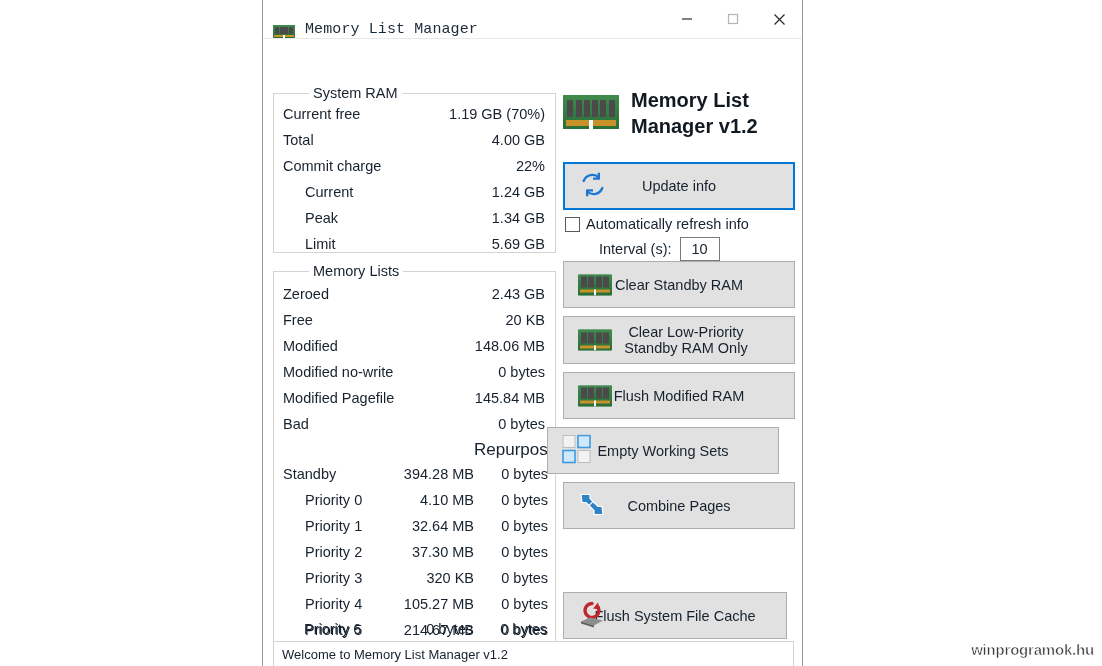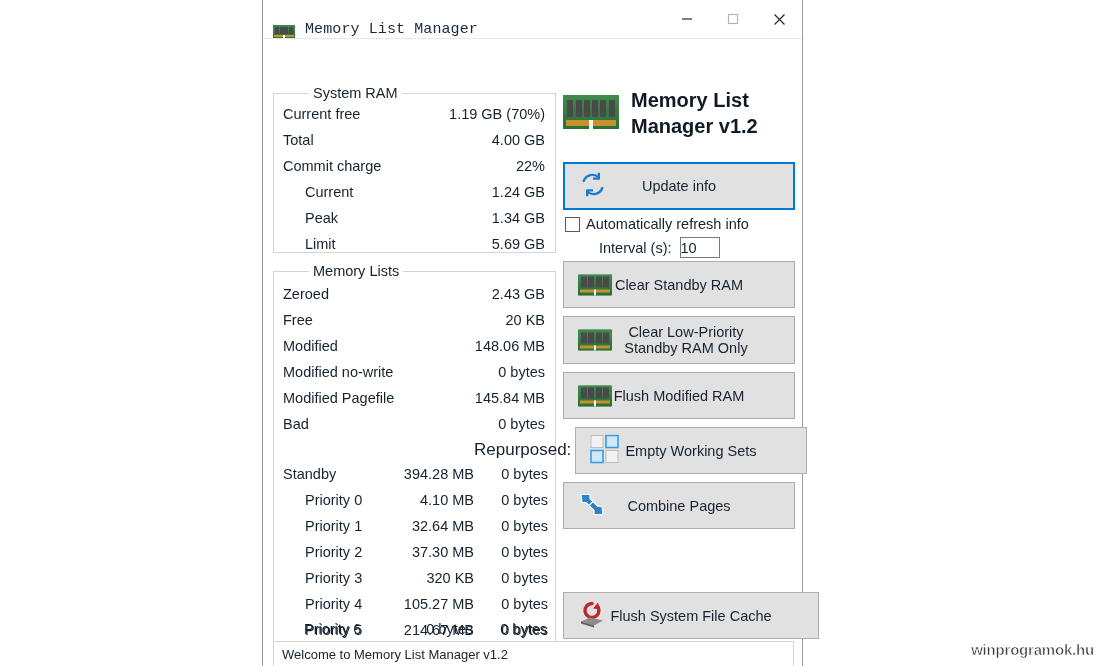--- a/index.html
+++ b/index.html
@@ -102,24 +102,24 @@
     cursor: default;
     user-select: none;
   }
   .btn .bicon { position: absolute; left: 14px; top: 50%; transform: translateY(-50%); }
   .btn.focus { border: 2px solid #0078d7; background:#e1e1e1; }
 
   #btn-update { left: 300px; top: 123px; width: 232px; height: 48px; }
   #btn-standby { left: 300px; top: 222px; width: 232px; height: 47px; }
   #btn-lowprio { left: 300px; top: 277px; width: 232px; height: 48px; }
   #btn-flushmod { left: 300px; top: 333px; width: 232px; height: 47px; }
-  #btn-empty { left: 312px; top: 388px; width: 232px; height: 47px; }
+  #btn-empty { left: 284px; top: 388px; width: 232px; height: 47px; }
   #btn-combine { left: 300px; top: 443px; width: 232px; height: 47px; }
   #btn-registry { left: 300px; top: 498px; width: 232px; height: 47px; }
-  #btn-filecache { left: 300px; top: 553px; width: 256px; height: 47px; }
+  #btn-filecache { left: 300px; top: 553px; width: 224px; height: 47px; }
   #btn-about { left: 317px; top: 609px; width: 92px; height: 29px; }
   #btn-exit { left: 425px; top: 609px; width: 92px; height: 29px; }
 
   .chk-wrap {
     position: absolute; left: 302px; top: 177px;
     display: flex; align-items: center;
     font-size: 14.5px; color:#16222e;
   }
   .chk-box {
     width: 15px; height: 15px;
@@ -136,21 +136,21 @@
   .interval-input {
     width: 40px; height: 21px;
     border: 1px solid #7a7a7a;
     background: #fff;
     margin-left: 8px;
     font-size: 14.5px;
     font-family: "Liberation Sans", sans-serif;
     color:#16222e;
     text-align: left;
     box-sizing: border-box;
-    padding: 0;
+    padding: 11px;
     line-height: 19px;
   }
 
   
   .statusbar {
     position: absolute;
     left: 10px; bottom: 0px;
     width: 521px; height: 26px;
     border: 1px solid #d4d4d4;
     border-bottom: none;

